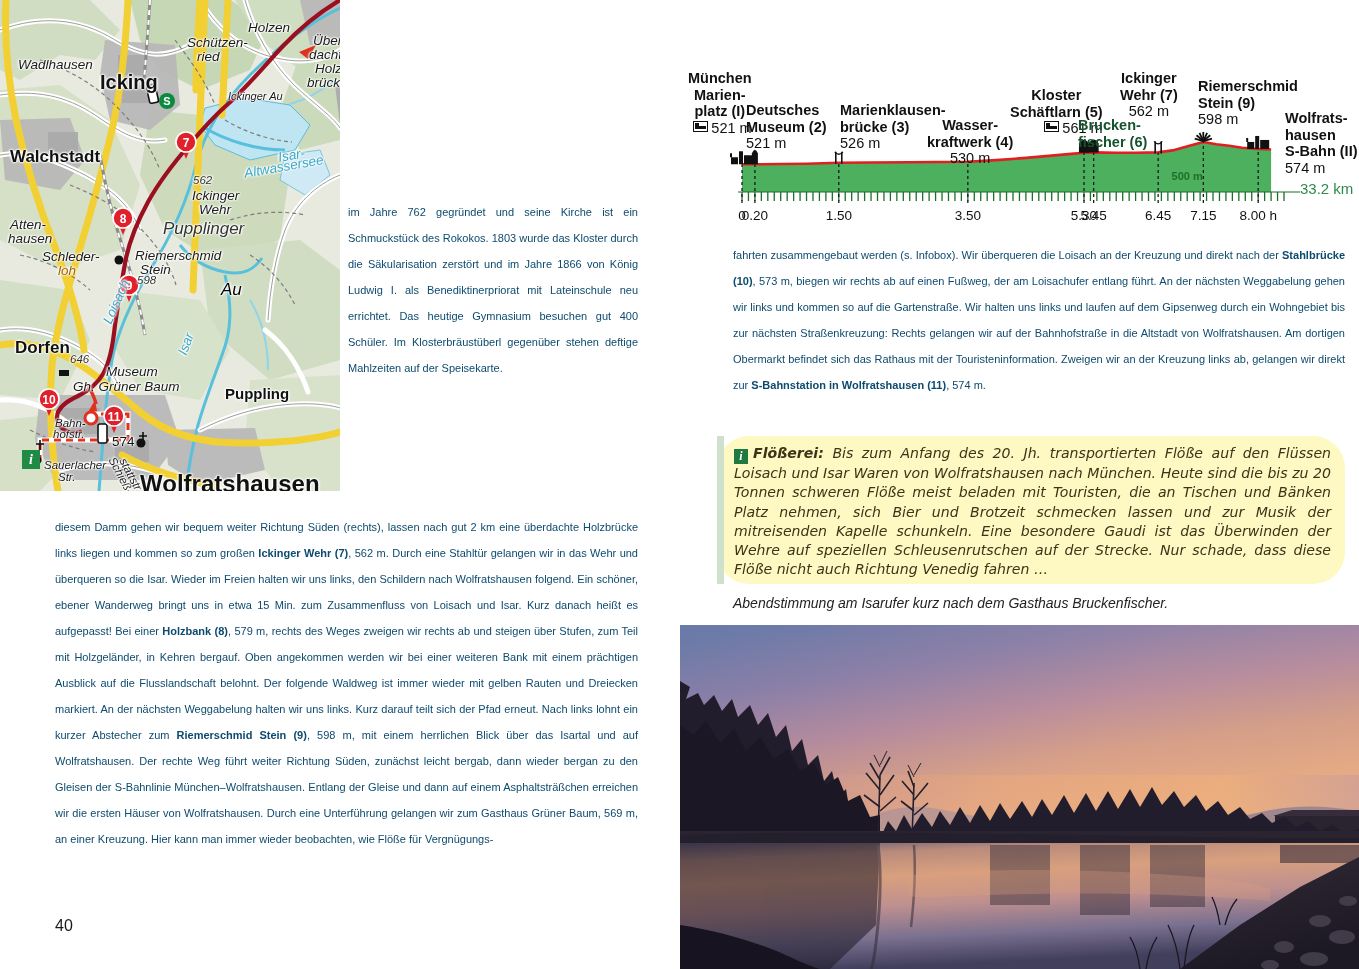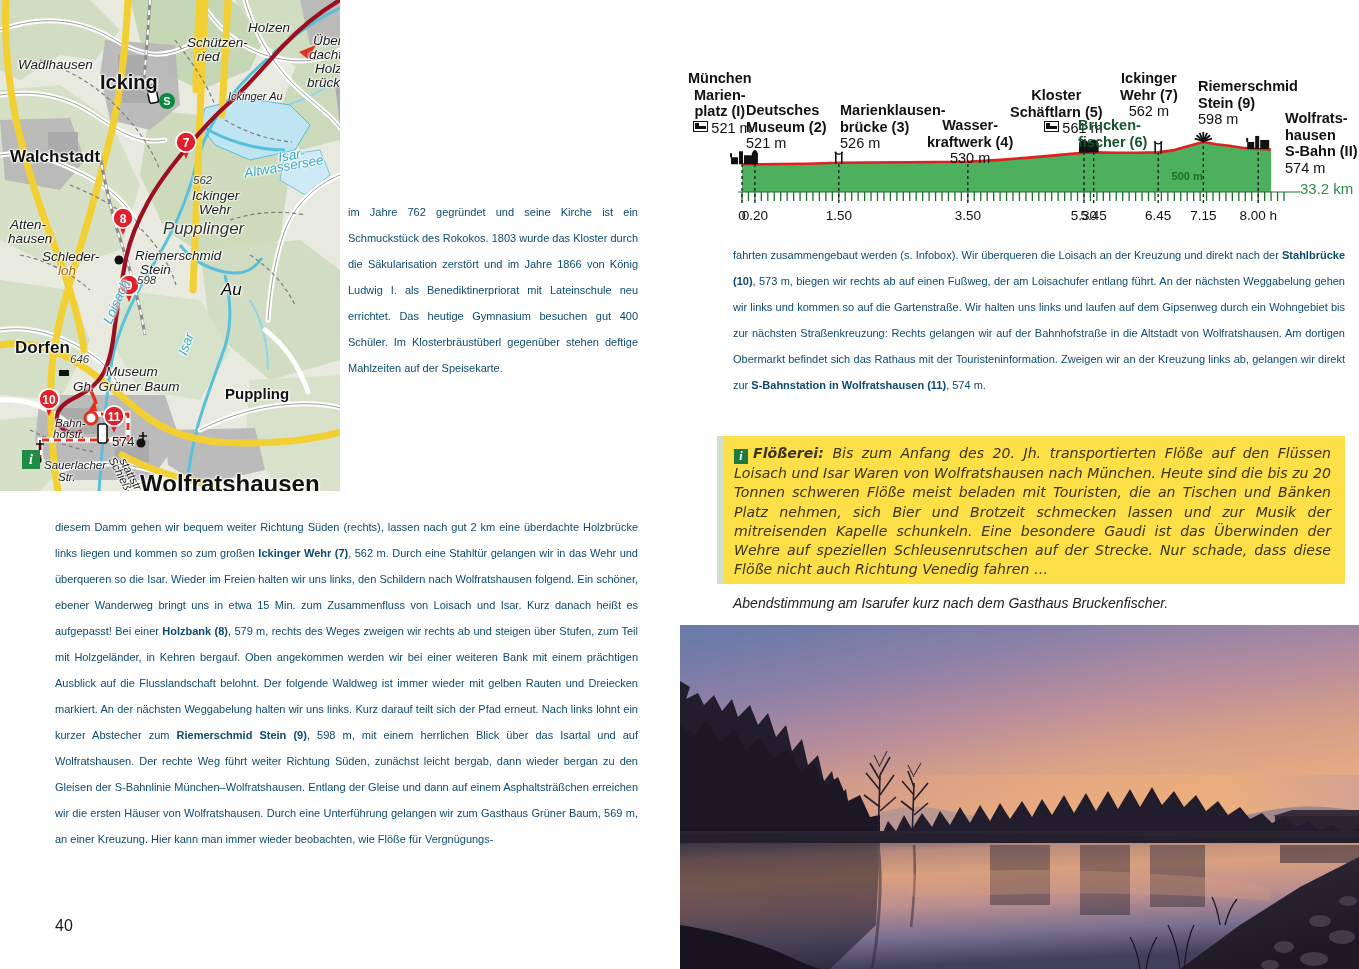--- a/index.html
+++ b/index.html
@@ -45,22 +45,23 @@
   }
   #profile svg{ display:block; }
 
   
   #col-r2{
     position:absolute; left:733px; top:242px; width:612px;
   }
 
   #infobox{
     position:absolute; left:717px; top:436px; width:628px; height:148px;
-    background:#fde047;
+    background:#fef9c3;
     display:flex;
+    border-radius:32px;
   }
   #infobox-rule{
     width:7px; background:#cfe0cd; flex:0 0 7px; height:100%;
   }
   #infobox-body{
     flex:1; padding:8px 14px 6px 10px;
     position:relative;
   }
   .info-i{
     display:inline-block;

